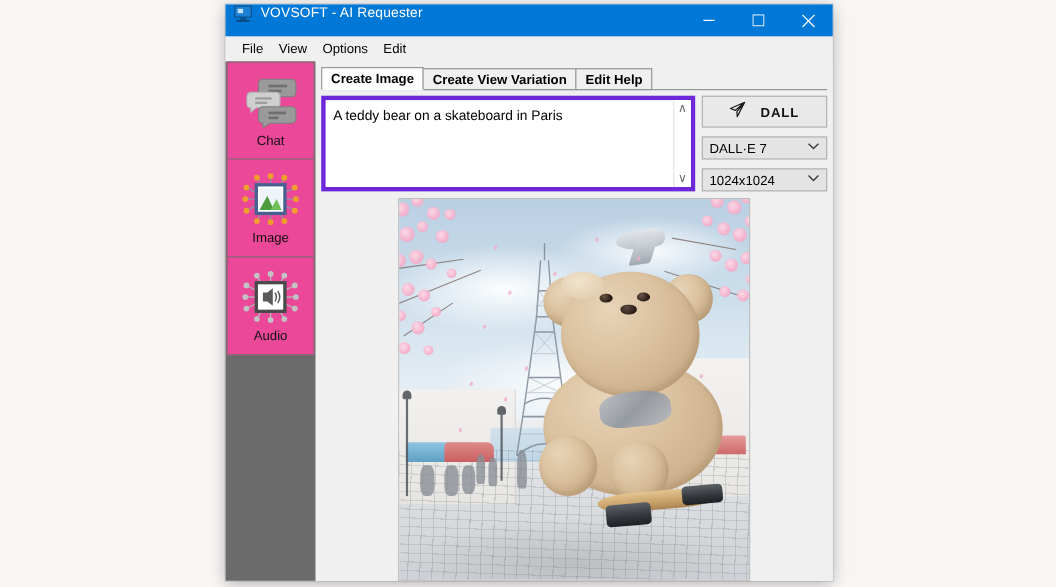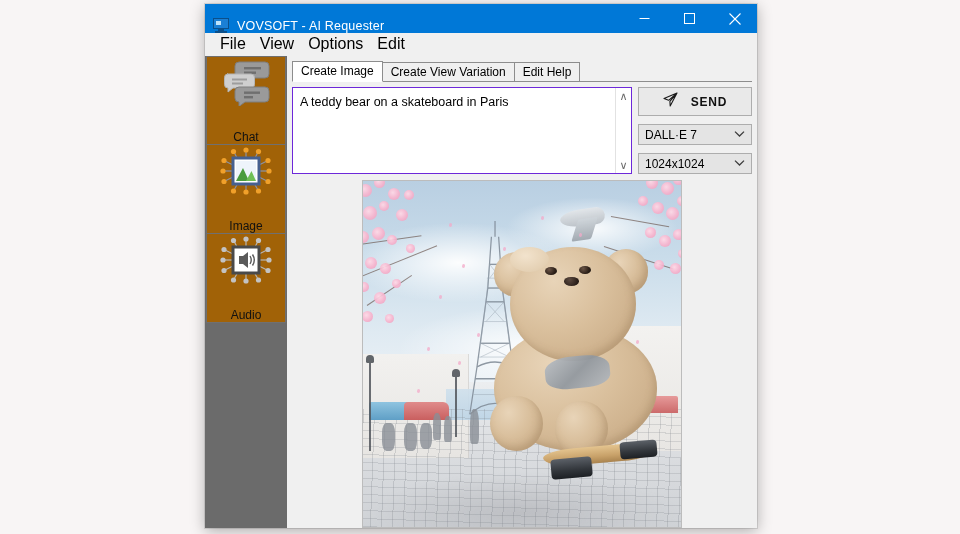--- a/index.html
+++ b/index.html
@@ -30,21 +30,21 @@
     box-shadow: 0 3px 14px rgba(0,0,0,0.30), 0 0 0 1px rgba(0,0,0,0.10);
     display: flex;
     flex-direction: column;
   }
 
   
   #title-bar {
     height: 29px;
     background: #0078d7;
     display: flex;
-    align-items: flex-end;
+    align-items: flex-start;
     flex: 0 0 auto;
     position: relative;
   }
   #app-icon {
     width: 16px;
     height: 16px;
     margin-left: 8px;
     margin-right: 8px;
     position: relative;
     flex: 0 0 auto;
@@ -102,21 +102,21 @@
   #menu-bar {
     height: 22px;
     background: #f0f0f0;
     display: flex;
     align-items: center;
     padding-left: 8px;
     flex: 0 0 auto;
     border-bottom: 1px solid #f0f0f0;
   }
   .menu-item {
-    font-size: 16px;
+    font-size: 12px;
     color: #000;
     padding: 2px 7px;
     white-space: nowrap;
   }
 
   
   #window-body {
     flex: 1 1 auto;
     display: flex;
     min-height: 0;
@@ -127,28 +127,28 @@
   #side-nav {
     width: 82px;
     background: #6b6b6b;
     flex: 0 0 auto;
     padding-top: 0px;
     display: flex;
     flex-direction: column;
   }
   .nav-item {
     height: 89px;
-    background: #a16207;
+    background: #ec4899;
     border: 1px solid #707070;
     border-top: none;
     box-sizing: border-box;
     display: flex;
     flex-direction: column;
     align-items: center;
-    justify-content: space-between;
+    justify-content: center;
     margin: 0 1px;
   }
   .nav-item:first-child { border-top: 1px solid #707070; }
   .nav-icon {
     width: 52px;
     height: 52px;
     display: flex;
     align-items: center;
     justify-content: center;
   }
@@ -169,20 +169,21 @@
   }
 
   
   #tab-strip {
     height: 21px;
     display: flex;
     align-items: flex-end;
     margin: 5px 5px 0 5px;
     position: relative;
     flex: 0 0 auto;
+    font-weight: bold;
   }
   #tab-strip:after {
     content: "";
     position: absolute;
     left: 0; right: 0; bottom: 0;
     height: 1px;
     background: #8d8d8d;
   }
   .tab {
     font-size: 12px;
@@ -208,21 +209,21 @@
   
   #prompt-row {
     display: flex;
     margin: 5px 5px 0 5px;
     flex: 0 0 auto;
   }
   #prompt-box {
     flex: 1 1 auto;
     height: 87px;
     background: #ffffff;
-    border: 1px solid #6d28d9;
+    border: 4px solid #6d28d9;
     position: relative;
     box-sizing: border-box;
     display: flex;
   }
   #prompt-text {
     flex: 1 1 auto;
     font-size: 12.5px;
     color: #000;
     padding: 6px 6px 0 7px;
     line-height: 16px;
@@ -650,21 +651,21 @@
             </div>
           </div>
 
           <div id="right-controls">
             <div id="send-button">
               <span>
                 <svg width="15" height="15" viewBox="0 0 15 15">
                   <path d="M14 1 L1 6.6 L5.6 8.3 L13.6 1.4 L6.9 9.4 L7.2 14 Z" fill="none" stroke="#1a1a1a" stroke-width="1.1" stroke-linejoin="round"></path>
                 </svg>
               </span>
-              <span id="send-label">SEND</span>
+              <span id="send-label">DALL</span>
             </div>
 
             <div class="combo">
               <span>DALL·E 7</span>
               <span class="chev">
                 <svg width="11" height="8" viewBox="0 0 11 8">
                     <path d="M1 1.6 L5.5 6 L10 1.6" fill="none" stroke="#3c3c3c" stroke-width="1.3"></path>
                   </svg>
               </span>
             </div>

